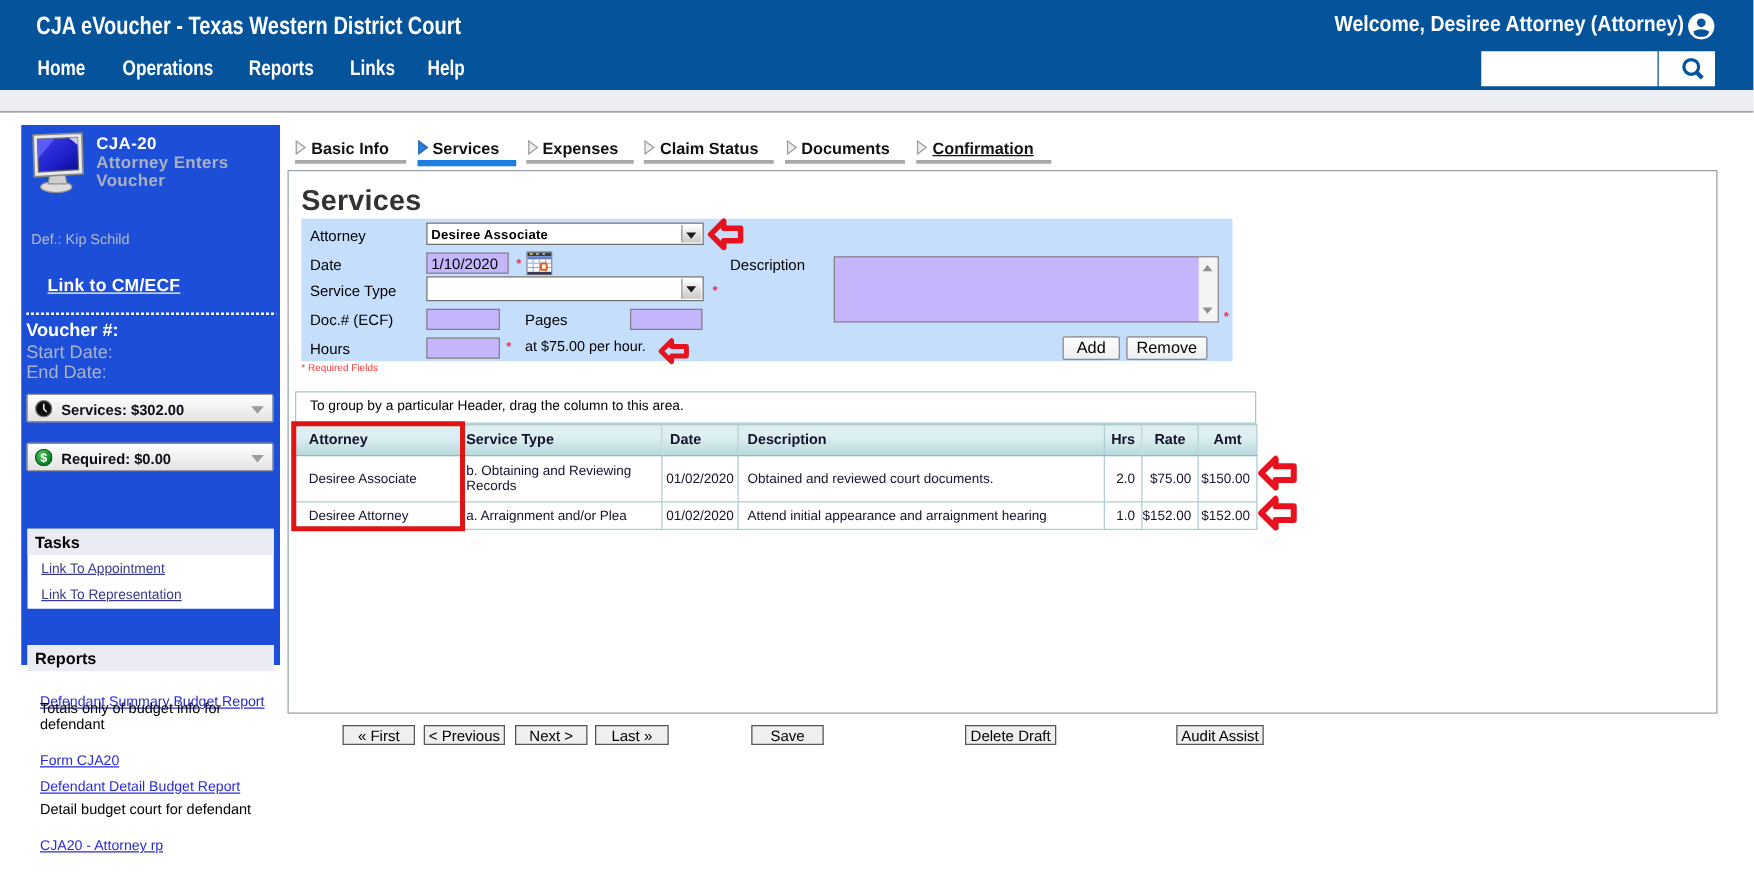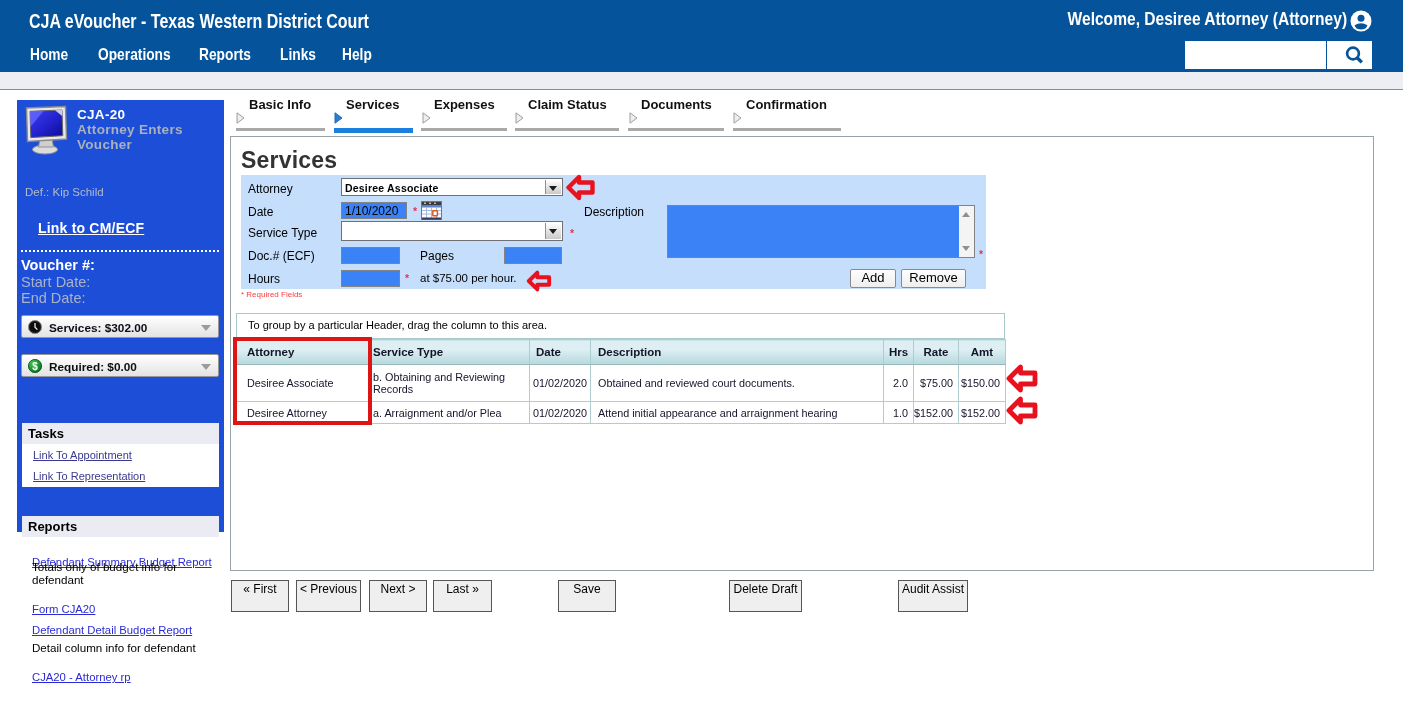--- a/index.html
+++ b/index.html
@@ -34,31 +34,31 @@
 .dtri { position:absolute; right:7px; top:9px; width:0; height:0; border-left:5px solid transparent; border-right:5px solid transparent; border-top:6px solid #9b9b9b; }
 .sbox { position:absolute; left:5px; width:197px; background:#fff; }
 .sbox .bhead { height:21px; background:#eaebf3; font-size:13px; font-weight:bold; color:#000; padding:3px 0 0 6px; }
 .tlink { color:#39398f; font-size:11px; text-decoration:underline; position:absolute; left:11px; white-space:nowrap; }
 .rlink { color:#2b2bd6; font-size:11.3px; text-decoration:underline; position:absolute; left:10px; white-space:nowrap; }
 .rdesc { color:#000; font-size:11.6px; position:absolute; left:10px; }
 
 
 .tabu { position:absolute; top:128px; height:3px; background:#a9a9a9; }
 .tabu.active { top:128px; height:5px; background:#1b80dd; }
-.tabt { position:absolute; top:97px; font-size:13px; font-weight:bold; color:#111; }
+.tabt { position:absolute; top:111px; font-size:13px; font-weight:bold; color:#111; }
 .ttri { position:absolute; top:112px; }
 
 
 #cbox { position:absolute; left:230px; top:136px; width:1144px; height:435px; border:1px solid #99a2a6; background:#fff; }
 #svch { position:absolute; left:241px; top:147px; font-size:23px; font-weight:bold; color:#333; letter-spacing:0.2px; }
 
 
 #form { position:absolute; left:241px; top:175px; width:745px; height:114px; background:#c5defc; }
 .flabel { position:absolute; font-size:12px; color:#000; }
-.tinput { position:absolute; background:#3b82f6; border:1px solid #838383; font-size:12px; color:#000; padding:1px 3px; }
+.tinput { position:absolute; background:#c4b5fd; border:1px solid #838383; font-size:12px; color:#000; padding:1px 3px; }
 .fselect { position:absolute; background:#fff; border:1px solid #707070; }
 .fselect .seltxt { position:absolute; left:3px; top:3px; font-size:10.5px; font-weight:bold; letter-spacing:0.2px; }
 .selbtn { position:absolute; right:1px; top:1px; bottom:1px; width:16px; background:linear-gradient(#ffffff,#c9c9c9); border-left:1px solid #909090; }
 .selbtn:after { content:""; position:absolute; left:3px; top:6px; border-left:4.5px solid transparent; border-right:4.5px solid transparent; border-top:5.5px solid #1a1a1a; }
 .rast { position:absolute; color:#e8344e; font-size:10.5px; font-weight:bold; }
 #reqf { position:absolute; left:241px; top:290px; color:#fa4040; font-size:8px; }
 .fbtn { position:absolute; height:19px; background:linear-gradient(#fdfdfd,#eeeeee); border:1px solid #8a8a8a; border-radius:2px; font-size:13px; color:#000; text-align:center; }
 
 
 #groupbar { position:absolute; left:236px; top:313px; width:769px; height:26px; background:#fff; border:1px solid #a9c8cc; font-size:11px; color:#000; padding:5px 0 0 11px; }
@@ -68,21 +68,21 @@
 .c1 { padding-left:10px; }
 .c2 { padding-left:3px; }
 .c3h { padding-left:6px; }
 .c3 { text-align:center; }
 .c4 { padding-left:7px; }
 .cc { text-align:center; }
 .cr { text-align:right; padding-right:5px; }
 #redrect { position:absolute; left:233px; top:337px; width:139px; height:88px; border:4px solid #dd1515; }
 
 
-.bbtn { position:absolute; top:580px; height:32px; background:#efefef; border:1px solid #555; font-size:12px; color:#000; text-align:center; padding-top:1px; }
+.bbtn { position:absolute; top:580px; height:16px; background:#efefef; border:1px solid #555; font-size:12px; color:#000; text-align:center; padding-top:1px;margin-left:43px; }
 </style>
 </head>
 <body>
 <div id="page">
 
   <div id="hdr">
     <div id="title">CJA eVoucher - Texas Western District Court</div>
     <div id="welcome">Welcome, Desiree Attorney (Attorney)</div>
     <svg id="usericon" width="22" height="22" viewBox="0 0 22 22">
       <circle cx="11" cy="11" r="10.5" fill="#fff"></circle>
@@ -159,21 +159,21 @@
       <div class="tlink" style="top:26px;">Link To Appointment</div>
       <div class="tlink" style="top:47px;">Link To Representation</div>
     </div>
 
     <div class="sbox" style="top:416px; height:185px;">
       <div class="bhead">Reports</div>
       <div class="rlink" style="top:27px;margin-top:13px;">Defendant Summary Budget Report</div>
       <div class="rdesc" style="top:44px;">Totals only of budget info for<br>defendant</div>
       <div class="rlink" style="top:87px;">Form CJA20</div>
       <div class="rlink" style="top:108px;">Defendant Detail Budget Report</div>
-      <div class="rdesc" style="top:125px;">Detail column info for defendant</div>
+      <div class="rdesc" style="top:125px;">Detail budget court for defendant</div>
       <div class="rlink" style="top:155px;">CJA20 - Attorney rp</div>
     </div>
   </div>
 
   <div id="cbox"></div>
 
   <svg class="ttri" style="left:236px;" width="9" height="12" viewBox="0 0 9 12">
       <path d="M1 0.8 L8 6 L1 11.2 Z" fill="#eeeeee" stroke="#9d9d9d" stroke-width="1"></path>
     </svg>
     <div class="tabt" style="left:249px;">Basic Info</div>
@@ -194,21 +194,21 @@
     <div class="tabt" style="left:528px;">Claim Status</div>
     <div class="tabu" style="left:515px; width:104px;"></div>
   <svg class="ttri" style="left:629px;" width="9" height="12" viewBox="0 0 9 12">
       <path d="M1 0.8 L8 6 L1 11.2 Z" fill="#eeeeee" stroke="#9d9d9d" stroke-width="1"></path>
     </svg>
     <div class="tabt" style="left:641px;">Documents</div>
     <div class="tabu" style="left:628px; width:96px;"></div>
   <svg class="ttri" style="left:733px;" width="9" height="12" viewBox="0 0 9 12">
       <path d="M1 0.8 L8 6 L1 11.2 Z" fill="#eeeeee" stroke="#9d9d9d" stroke-width="1"></path>
     </svg>
-    <div class="tabt" style="left:746px;">Confirmation</div>
+    <div class="tabt" style="left:746px;text-decoration:underline;">Confirmation</div>
     <div class="tabu" style="left:733px; width:108px;"></div>
 
   <div id="svch">Services</div>
 
   <div id="form"></div>
   <div class="flabel" style="left:248px; top:182px;">Attorney</div>
   <div class="fselect" style="left:341px; top:178px; width:222px; height:18px;">
       <span class="seltxt">Desiree Associate</span>
       <span class="selbtn"></span>
     </div>

